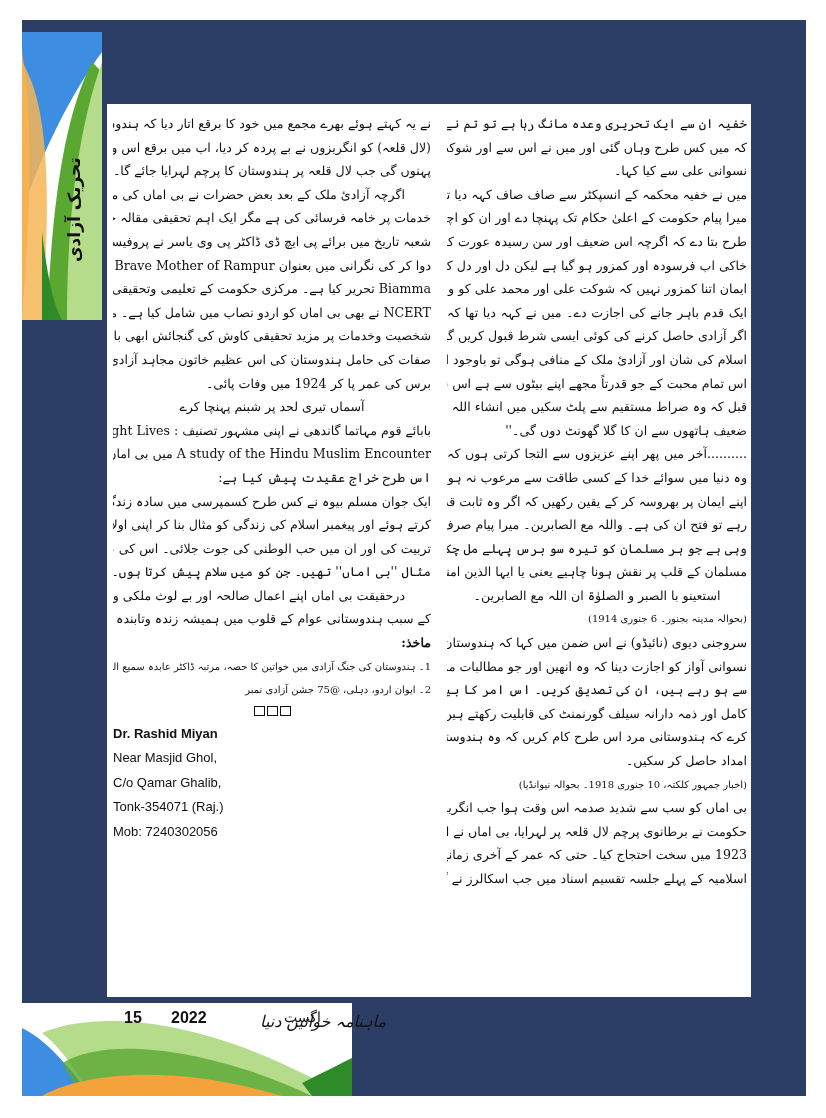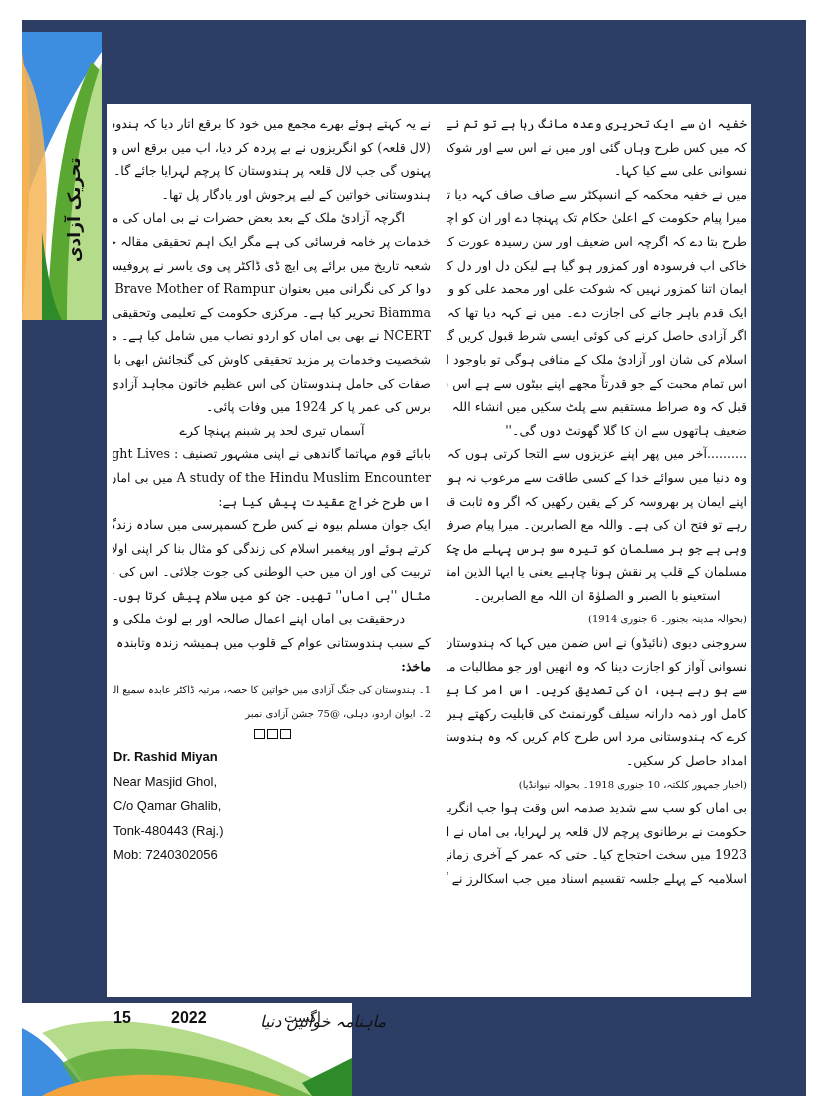--- a/index.html
+++ b/index.html
@@ -21,21 +21,21 @@
   .line.indent { padding-right:26px; }
   .line.src { font-size:10px; }
   .heading { font-weight:bold; }
   .ltr-block { direction:ltr; font-family:"Liberation Sans", sans-serif; font-size:13px; line-height:24.5px; color:#111; }
   .ltr-block .author { font-weight:bold; }
   .boxes { text-align:center; letter-spacing:1px; font-size:12px; line-height:20px; height:20px; direction:ltr; }
   .box { display:inline-block; width:9px; height:8px; border:1.5px solid #111; margin:0 1px; }
   .footer-band { position:absolute; left:22px; top:1003px; width:330px; height:93px; overflow:hidden; background:#ffffff; }
   .footer-band svg { position:absolute; left:0; top:0; }
   .footer-text { position:absolute; top:1009px; font-weight:bold; color:#111; }
-  .f-page { left:113px; font-family:"Liberation Sans", sans-serif; font-size:16px; }
+  .f-page { left:124px; font-family:"Liberation Sans", sans-serif; font-size:16px; }
   .f-year { left:171px; font-family:"Liberation Sans", sans-serif; font-size:16px; }
   .f-month { left:240px; font-family:"DejaVu Serif", serif; font-size:14px; font-weight:normal;margin-left:44px; }
   .f-mag { left:260px; font-family:"DejaVu Serif", serif; font-size:16px; font-weight:normal; top:1012px;font-style:italic; }
 </style>
 </head>
 <body>
 
 <div class="page-bg"></div>
 
 <div class="side-strip">
@@ -51,21 +51,20 @@
 </div>
 <div class="section-title">تحریک آزادی</div>
 
 <div class="content">
 
   <div class="col col-left">
     <div>
       <div class="line">نے یہ کہتے ہوئے بھرے مجمع میں خود کا برقع اتار دیا کہ ہندوستان کی فصیل</div>
       <div class="line">(لال قلعہ) کو انگریزوں نے بے پردہ کر دیا، اب میں برقع اس وقت</div>
       <div class="line">پہنوں گی جب لال قلعہ پر ہندوستان کا پرچم لہرایا جائے گا۔ یہ موقعہ</div>
-      <div class="line last">ہندوستانی خواتین کے لیے پرجوش اور یادگار پل تھا۔</div>
       <div class="line indent">اگرچہ آزادئ ملک کے بعد بعض حضرات نے بی اماں کی ملکی وقومی</div>
       <div class="line">خدمات پر خامہ فرسائی کی ہے مگر ایک اہم تحقیقی مقالہ جامعہ ملیہ اسلامیہ کے</div>
       <div class="line">شعبہ تاریخ میں برائے پی ایچ ڈی ڈاکٹر پی وی یاسر نے پروفیسر ایس دیو</div>
       <div class="line">دوا کر کی نگرانی میں بعنوان The Brave Mother of Rampur</div>
       <div class="line">Biamma تحریر کیا ہے۔ مرکزی حکومت کے تعلیمی وتحقیقی ادارے</div>
       <div class="line">NCERT نے بھی بی اماں کو اردو نصاب میں شامل کیا ہے۔ مگر بی اماں کی</div>
       <div class="line">شخصیت وخدمات پر مزید تحقیقی کاوش کی گنجائش ابھی باقی ہے۔ قائدانہ</div>
       <div class="line">صفات کی حامل ہندوستان کی اس عظیم خاتون مجاہد آزادی نے تہتر (73)</div>
       <div class="line last">برس کی عمر پا کر 1924 میں وفات پائی۔</div>
     </div>
@@ -84,21 +83,21 @@
     <div class="line last heading">ماخذ:</div>
     <div class="line last src">1۔ ہندوستان کی جنگ آزادی میں خواتین کا حصہ، مرتبہ ڈاکٹر عابدہ سمیع الدین</div>
     <div class="line last src">2۔ ایوان اردو، دہلی، @75 جشن آزادی نمبر</div>
     <div class="boxes">
       <span class="box"></span><span class="box"></span><span class="box"></span>
     </div>
     <div class="ltr-block">
       <div class="author">Dr. Rashid Miyan</div>
       <div>Near Masjid Ghol,</div>
       <div>C/o Qamar Ghalib,</div>
-      <div>Tonk-480443 (Raj.)</div>
+      <div>Tonk-354071 (Raj.)</div>
       <div>Mob: 7240302056</div>
     </div>
   </div>
 
   <div class="col col-right">
     <div>
       <div class="line">خفیہ ان سے ایک تحریری وعدہ مانگ رہا ہے تو تم نے سنا ہوگا</div>
       <div class="line">کہ میں کس طرح وہاں گئی اور میں نے اس سے اور شوکت علی</div>
       <div class="line last">نسوانی علی سے کیا کہا۔</div>
       <div class="line">میں نے خفیہ محکمہ کے انسپکٹر سے صاف صاف کہہ دیا تھا کہ وہ</div>

